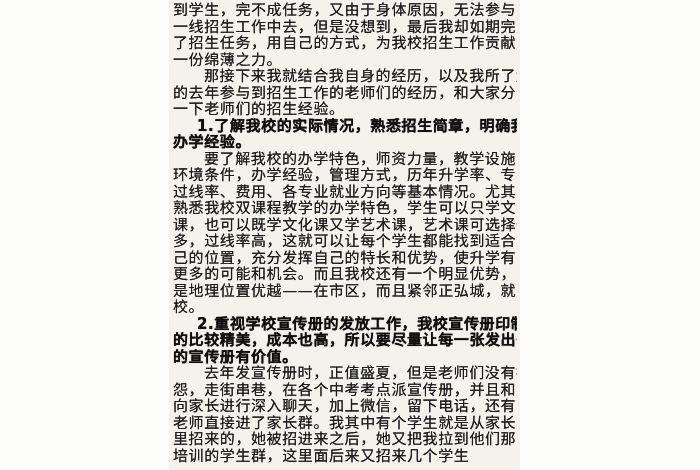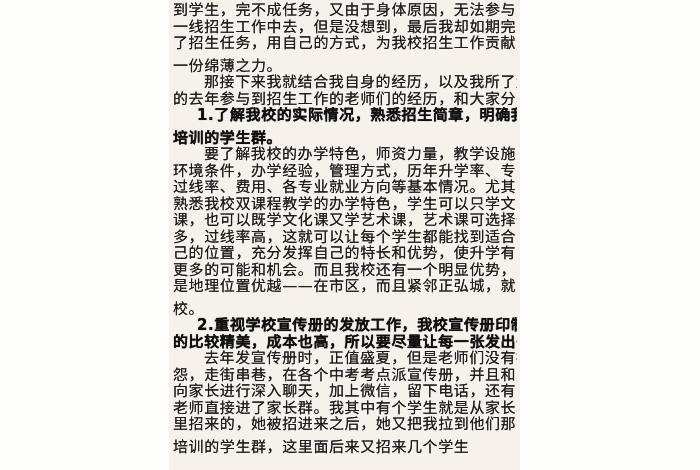--- a/index.html
+++ b/index.html
@@ -26,21 +26,20 @@
     color:#1d1d1f;
     letter-spacing:0.6px;
     white-space:nowrap;
     text-align:justify;
     text-align-last:justify;
     text-shadow:0 0 0.45px rgba(20,20,20,0.85);
     overflow:hidden;
   }
   .line.end{
     text-align-last:left;
-    margin-top:6px;
   }
   .line.indent{padding-left:31px;}
   .line.bold{
     font-weight:bold;
     color:#0f0f10;
     text-shadow:0 0 0.7px rgba(5,5,5,0.95);
   }
   .line.bold.indent{padding-left:24px;}
 </style>
 </head>
@@ -48,34 +47,36 @@
 
 <div class="canvas">
   <div class="paper">
     <div class="text-column">
         <div class="line">到学生，完不成任务，又由于身体原因，无法参与到</div>
         <div class="line">一线招生工作中去，但是没想到，最后我却如期完成</div>
         <div class="line">了招生任务，用自己的方式，为我校招生工作贡献出</div>
         <div class="line end">一份绵薄之力。</div>
         <div class="line indent">那接下来我就结合我自身的经历，以及我所了解</div>
         <div class="line">的去年参与到招生工作的老师们的经历，和大家分享</div>
+        <div class="line end">一下老师们的招生经验。</div>
         <div class="line bold indent">1.了解我校的实际情况，熟悉招生简章，明确我</div>
-        <div class="line bold end">培训的学生群。</div>
+        <div class="line bold end">办学经验。</div>
         <div class="line indent">要了解我校的办学特色，师资力量，教学设施，</div>
         <div class="line">环境条件，办学经验，管理方式，历年升学率、专业</div>
         <div class="line">过线率、费用、各专业就业方向等基本情况。尤其要</div>
         <div class="line">熟悉我校双课程教学的办学特色，学生可以只学文化</div>
         <div class="line">课，也可以既学文化课又学艺术课，艺术课可选择性</div>
         <div class="line">多，过线率高，这就可以让每个学生都能找到适合自</div>
         <div class="line">己的位置，充分发挥自己的特长和优势，使升学有了</div>
         <div class="line">更多的可能和机会。而且我校还有一个明显优势，就</div>
         <div class="line">是地理位置优越——在市区，而且紧邻正弘城，就这</div>
         <div class="line end">校。</div>
         <div class="line bold indent">2.重视学校宣传册的发放工作，我校宣传册印制</div>
         <div class="line bold">的比较精美，成本也高，所以要尽量让每一张发出去</div>
+        <div class="line bold end">的宣传册有价值。</div>
         <div class="line indent">去年发宣传册时，正值盛夏，但是老师们没有抱</div>
         <div class="line">怨，走街串巷，在各个中考考点派宣传册，并且和定</div>
         <div class="line">向家长进行深入聊天，加上微信，留下电话，还有的</div>
         <div class="line">老师直接进了家长群。我其中有个学生就是从家长群</div>
         <div class="line">里招来的，她被招进来之后，她又把我拉到他们那个</div>
         <div class="line end">培训的学生群，这里面后来又招来几个学生</div>
       </div>
   </div>
 </div>
 

